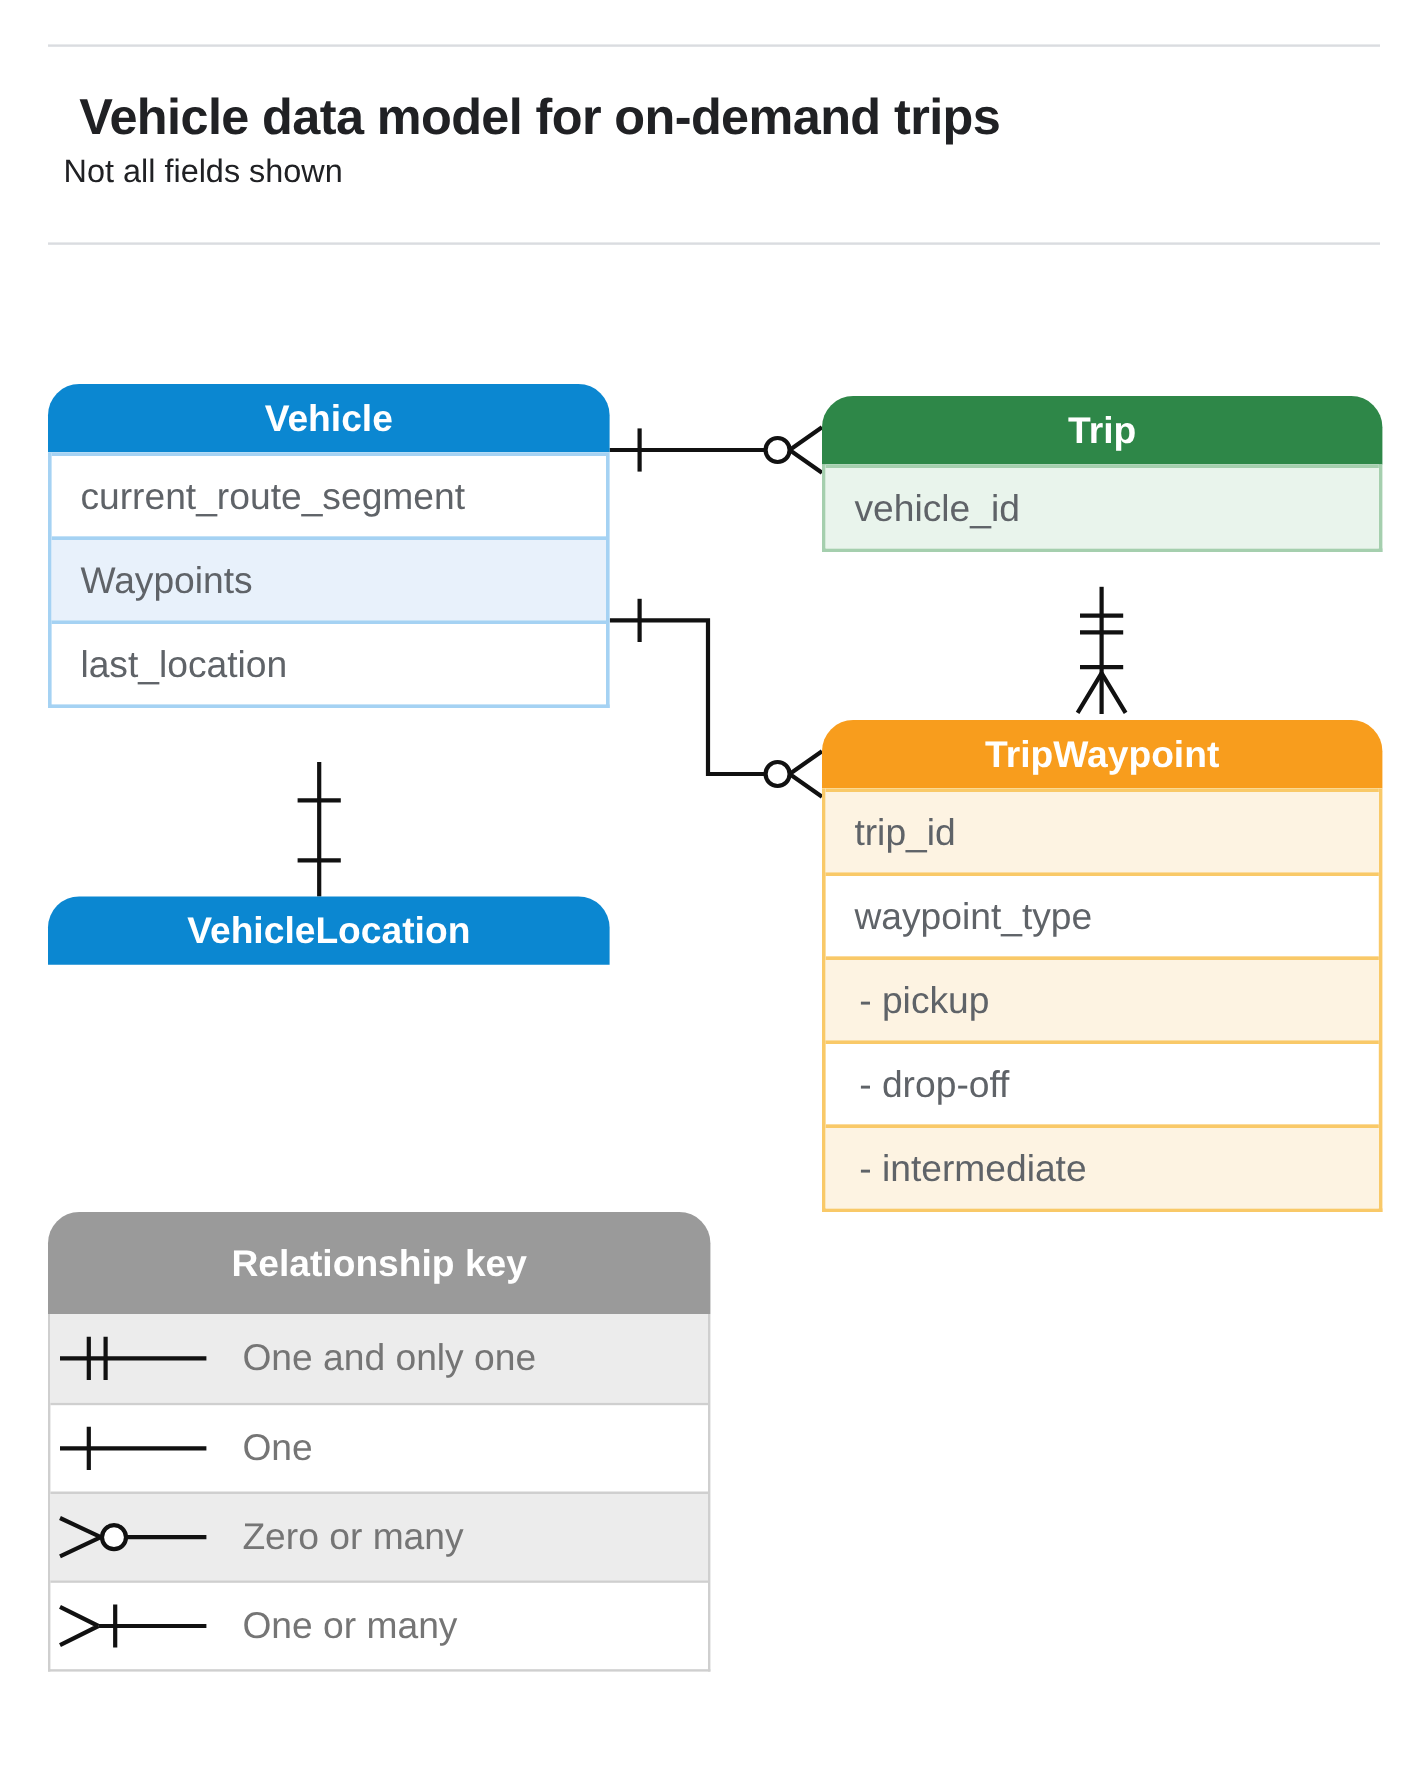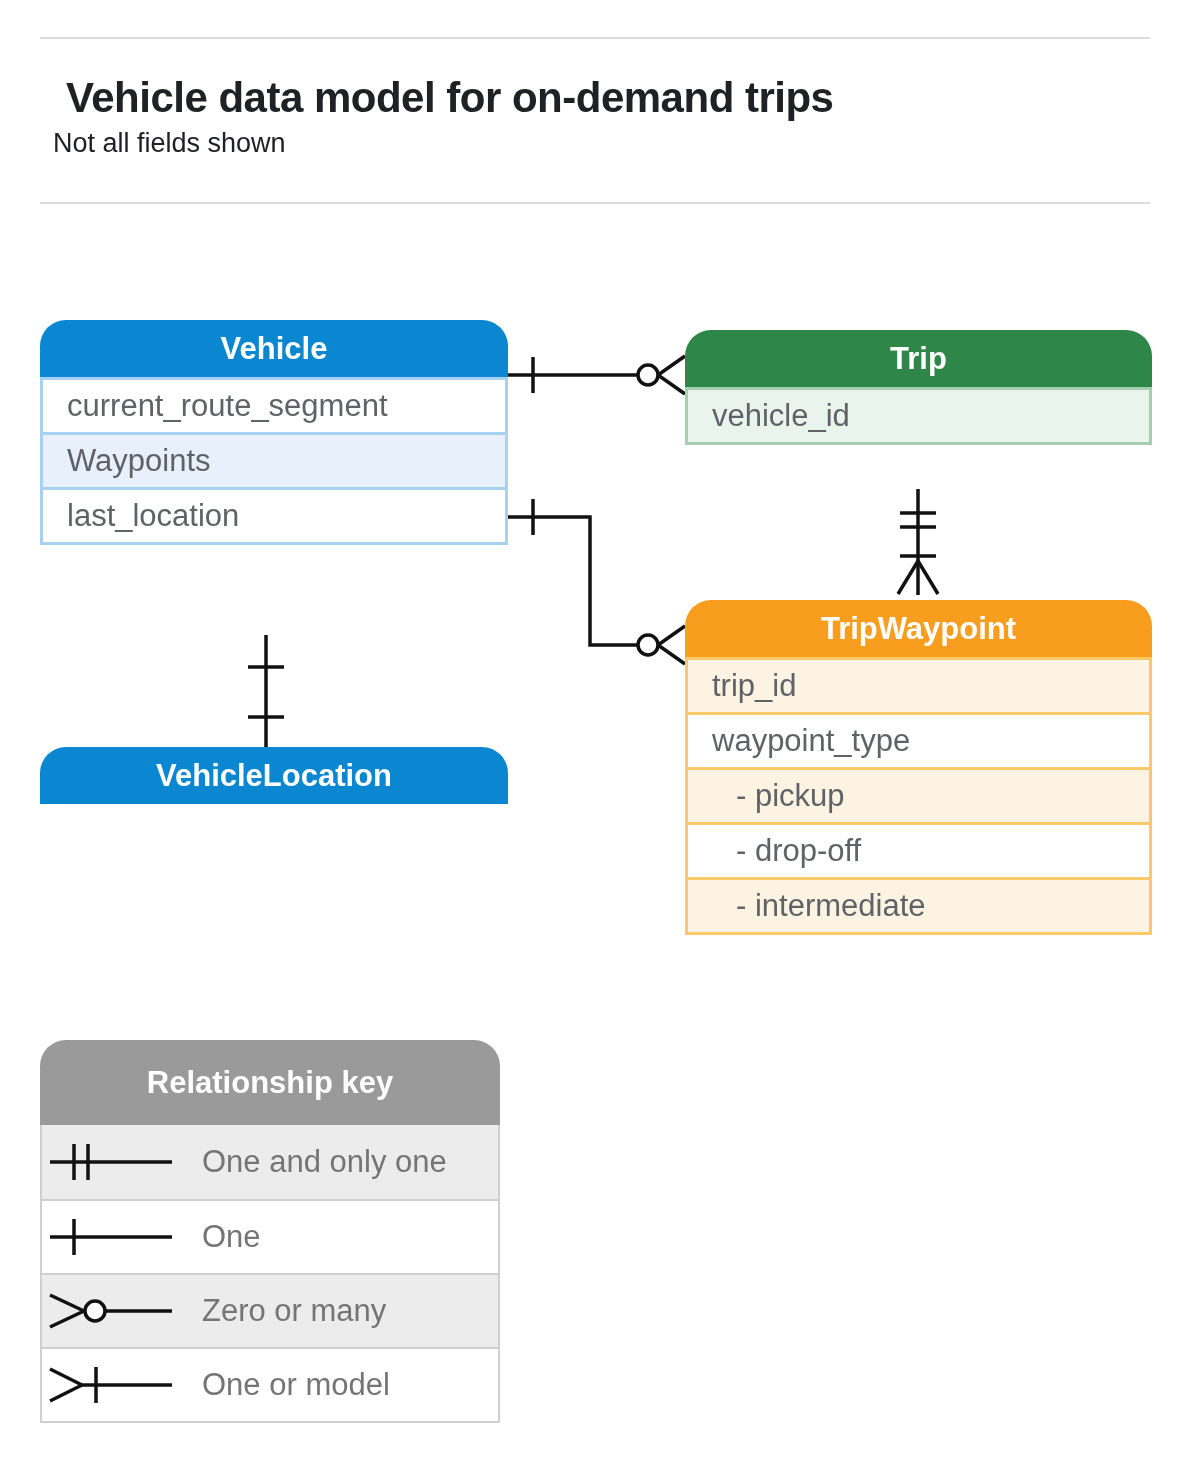--- a/index.html
+++ b/index.html
@@ -15,40 +15,40 @@
   body{font-family:"Liberation Sans",sans-serif;}
   .page{position:relative;width:1190px;height:1480px;background:#ffffff;overflow:hidden}
   .rule{position:absolute;left:40px;width:1110px;height:2px;background:var(--rule)}
   .page-title{position:absolute;left:66px;top:74px;font-size:42px;font-weight:700;color:var(--title-text);letter-spacing:-0.5px}
   .page-subtitle{position:absolute;left:53px;top:128px;font-size:27px;font-weight:400;color:var(--title-text)}
 
   .entity{position:absolute}
   .entity-header{height:57px;display:flex;align-items:center;justify-content:center;
     border-radius:26px 26px 0 0;color:#fff;font-size:31px;font-weight:700}
   .entity-rows{border:3px solid;border-top:none;background:#fff}
-  .row{height:55px;display:flex;align-items:center;padding-left:24px;
+  .row{height:70px;display:flex;align-items:center;padding-left:24px;
     font-size:31px;color:var(--field-text);border-top:3px solid}
-  .row.indent{padding-left:48px}
+  .row.indent{padding-left:28px}
 
   .blue .entity-header{background:var(--blue-header)}
   .blue .entity-rows{border-color:var(--blue-border)}
   .blue .row{border-color:var(--blue-border)}
   .blue .row.shade{background:var(--blue-row)}
 
   .green .entity-header{background:var(--green-header)}
   .green .entity-rows{border-color:var(--green-border)}
   .green .row{border-color:var(--green-border)}
   .green .row.shade{background:var(--green-row)}
 
   .orange .entity-header{background:var(--orange-header)}
   .orange .entity-rows{border-color:var(--orange-border)}
   .orange .row{border-color:var(--orange-border)}
   .orange .row.shade{background:var(--orange-row)}
 
-  .legend{position:absolute;left:40px;top:1040px;width:460px}
+  .legend{position:absolute;left:40px;top:1010px;width:552px}
   .legend-header{height:85px;display:flex;align-items:center;justify-content:center;
     border-radius:26px 26px 0 0;background:var(--gray-header);color:#fff;font-size:31px;font-weight:700}
   .legend-rows{border:2px solid var(--gray-border);border-top:none;background:#fff}
   .legend-row{height:74px;display:flex;align-items:center;padding-left:4px;border-top:2px solid var(--gray-border)}
   .legend-row:first-child{border-top:none}
   .legend-row.shade{background:var(--gray-row)}
   .legend-row .sym{flex:0 0 auto}
   .legend-row .lbl{margin-left:26px;font-size:31px;color:var(--legend-text)}
 
   svg.connectors{position:absolute;left:0;top:0;pointer-events:none}
@@ -154,18 +154,18 @@
             <path d="M59,24 H126"></path>
         </svg>
         <span class="lbl">Zero or many</span>
       </div>
       <div class="legend-row">
         <svg class="sym" width="130" height="48" viewBox="0 0 130 48">
           <path d="M4,8 L36,24 M4,40 L36,24"></path>
             <path d="M36,24 H126"></path>
             <path d="M50,6 V42"></path>
         </svg>
-        <span class="lbl">One or model</span>
+        <span class="lbl">One or many</span>
       </div>
     </div>
   </div>
 
 </div>
 
 </body></html>

